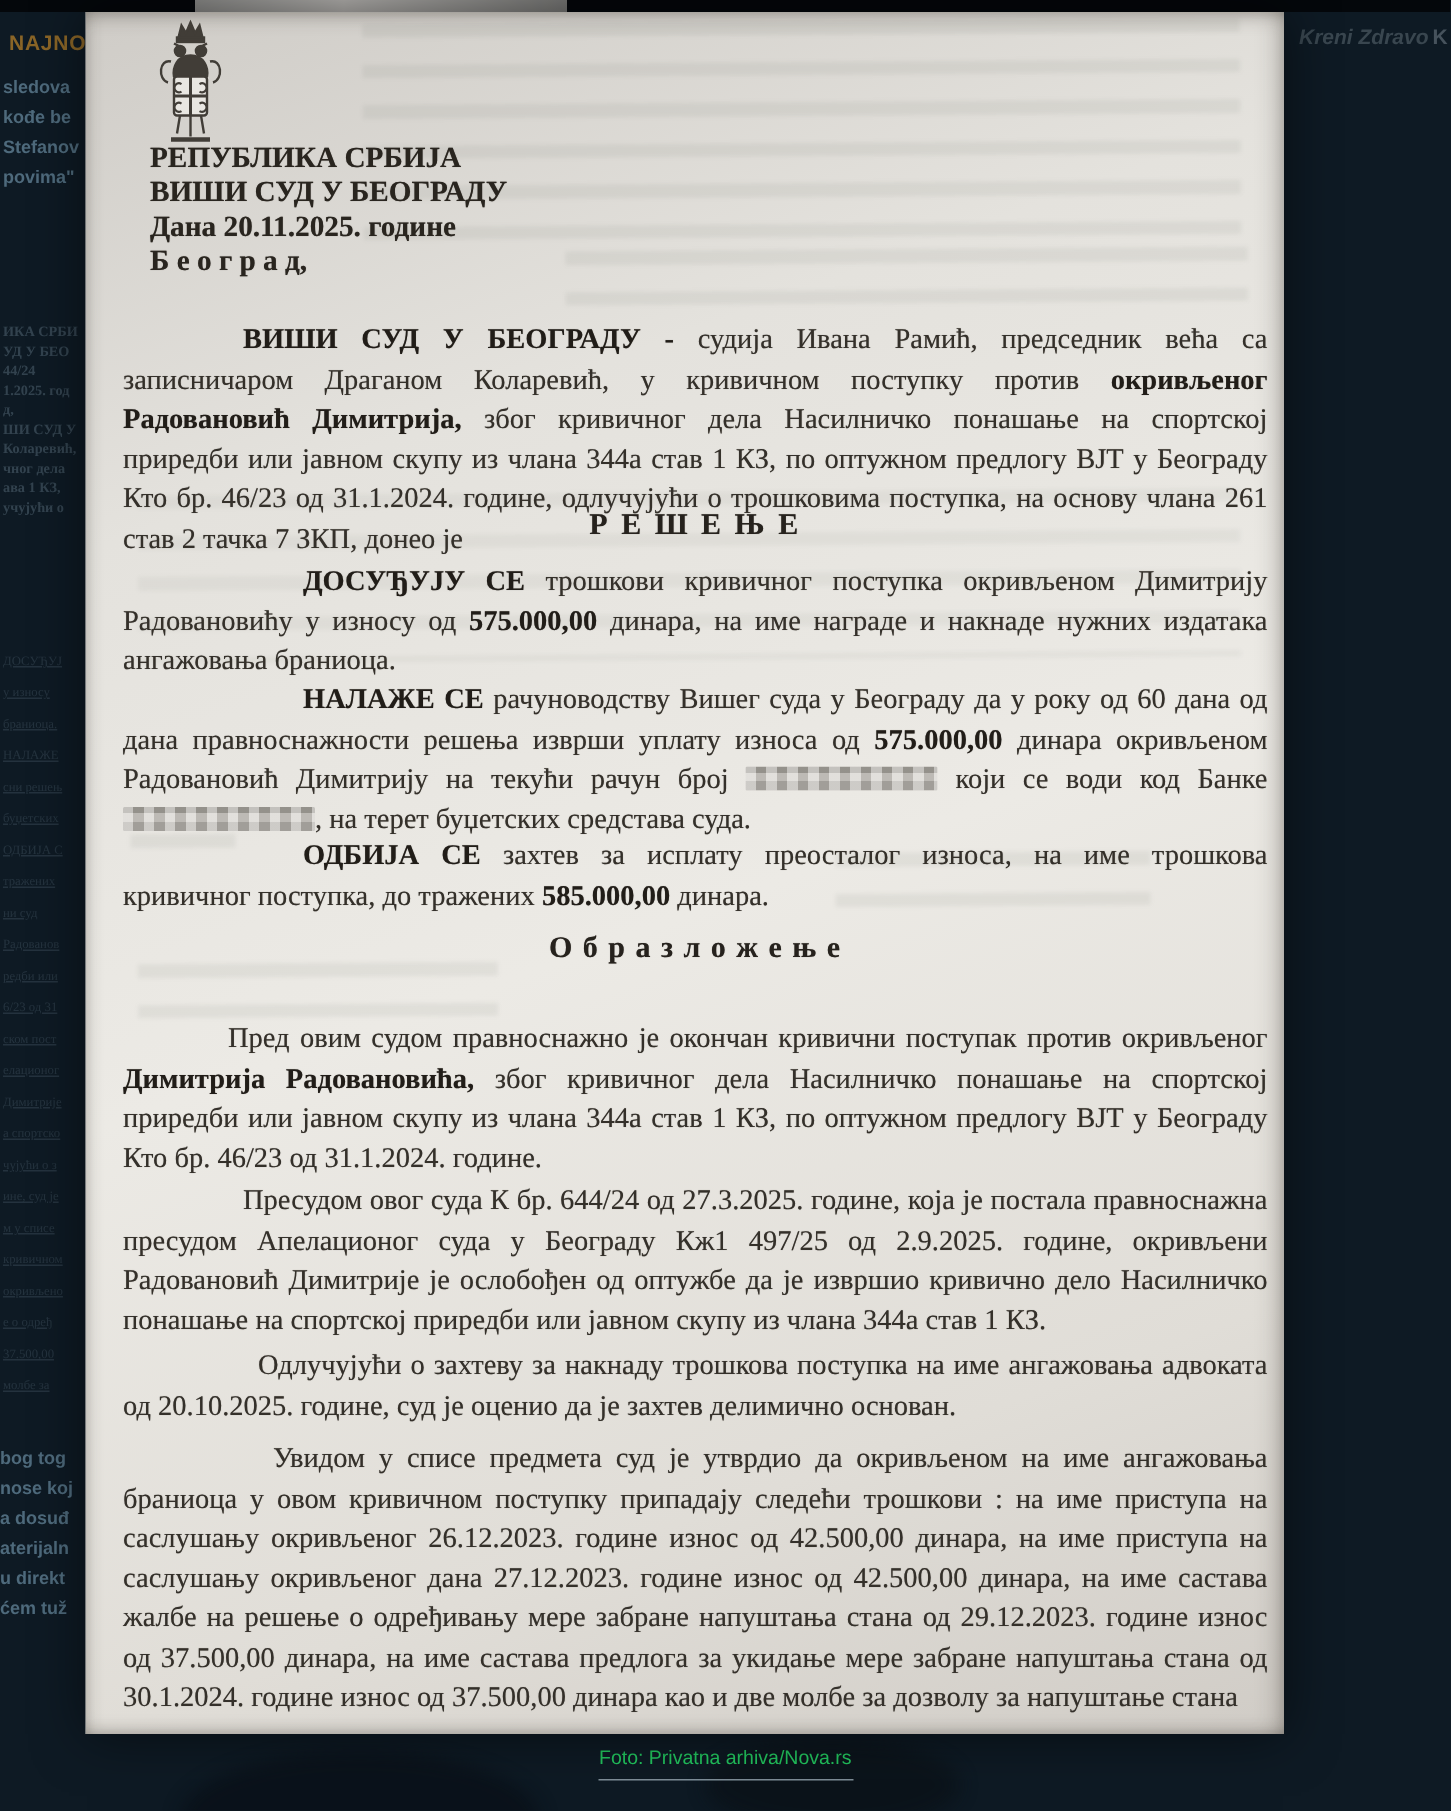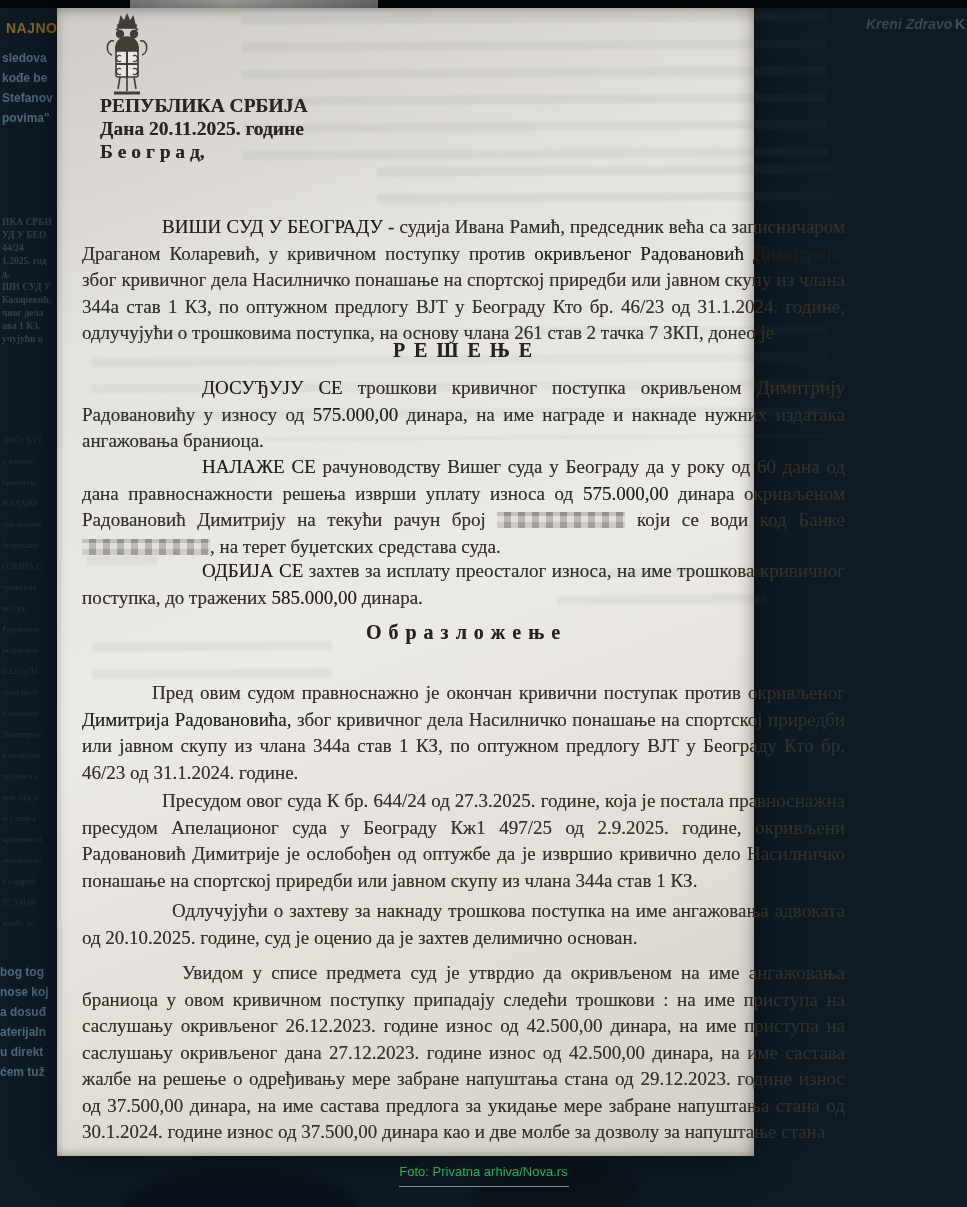--- a/index.html
+++ b/index.html
@@ -19,43 +19,43 @@
   .left-article div{height:20px;}
   .bottom-article{left:0px;top:962px;width:56px;}
   .bottom-article div{height:20px;}
   .kreni{position:absolute;left:866px;top:16px;color:#39464f;font-size:14px;font-weight:bold;font-style:italic;}
   .k-letter{position:absolute;left:955px;top:16px;color:#46525c;font-size:14px;font-weight:bold;}
   .left-doc-a{position:absolute;left:2px;top:216px;width:54px;color:#7f98a8;opacity:.32;
     font-family:"Liberation Serif",serif;font-weight:bold;font-size:9.5px;line-height:13px;
     white-space:nowrap;overflow:hidden;}
   .left-doc-b{position:absolute;left:2px;top:430px;width:54px;color:#72899a;opacity:.22;
     font-family:"Liberation Serif",serif;font-size:8.5px;line-height:21px;
-    white-space:nowrap;overflow:hidden;}
+    white-space:nowrap;overflow:hidden;text-decoration:underline;}
   .blob{position:absolute;border-radius:50%;filter:blur(6px);}
   .blob1{left:120px;top:1168px;width:240px;height:90px;background:#0a1119;opacity:.8;}
   .blob2{left:470px;top:1160px;width:170px;height:60px;background:#0b1218;opacity:.7;}
   
   .caption-wrap{position:absolute;left:0;top:1164px;width:967px;text-align:center;}
   .caption{color:#22c55e;font-size:13px;}
   .caption-rule{width:170px;height:1px;background:#93a3ae;opacity:.85;margin:7px auto 0 auto;}
   
-  .photo{position:absolute;left:57px;top:8px;width:697px;height:1148px;
+  .photo{position:absolute;left:57px;top:8px;width:799px;height:1148px;
     background:linear-gradient(160deg,#cfccc7 0%,#e4e2dd 25%,#eceae5 52%,#e0ddd7 80%,#d0ccc6 100%);
     box-shadow:0 0 34px rgba(0,0,0,.55),
       inset -10px 0 16px -8px rgba(60,55,48,.4),
       inset 8px 0 12px -8px rgba(60,55,48,.3),
       inset 0 10px 14px -10px rgba(60,55,48,.45),
       inset 0 -8px 12px -8px rgba(60,55,48,.35);
   }
   .doc-text,.doc-h{position:absolute;font-family:"Liberation Serif",serif;color:#34302a;
     text-shadow:0 0 .5px rgba(46,40,34,.55);}
   .doc-text{left:25px;width:763px;font-size:19px;line-height:26.5px;text-align:justify;}
   .doc-h{left:25px;width:763px;text-align:center;font-weight:bold;font-size:20px;
     letter-spacing:2px;color:#26221d;}
-  .b{font-weight:normal;color:#211d18;}
+  .b{font-weight:bold;color:#211d18;}
   .hdr{position:absolute;left:43px;top:86px;font-family:"Liberation Serif",serif;
     font-weight:bold;font-size:19.5px;line-height:23px;color:#29251f;white-space:nowrap;
     text-shadow:0 0 .5px rgba(40,34,28,.6);}
   .arms{position:absolute;left:43px;top:5px;}
   .redact{display:inline-block;width:128px;height:16px;vertical-align:-2px;border-radius:1px;
     background-image:
       repeating-linear-gradient(90deg,rgba(255,255,255,.35) 0 7px,rgba(0,0,0,.10) 7px 14px),
       repeating-linear-gradient(0deg,#b3b0aa 0 6px,#d2cfc9 6px 12px,#a5a29b 12px 18px);}
   
   .bleed{position:absolute;filter:blur(1.3px);opacity:.55;transform:rotate(-.4deg);
@@ -160,20 +160,21 @@
       <rect x="16" y="38" width="22" height="26" rx="2" fill="#e9e7e2"></rect>
       <path d="M27 38 V64 M16 51 H38" stroke-width="2"></path>
       <path d="M21 43 a3 3 0 1 0 0 5 M33 43 a3 3 0 1 1 0 5 M21 56 a3 3 0 1 0 0 5 M33 56 a3 3 0 1 1 0 5" stroke-width="1.4"></path>
       <path d="M20 64 L18 76 M27 64 L27 78 M34 64 L36 76"></path>
       <path d="M14 80 H40" stroke-width="3"></path>
     </g>
   </svg>
 
   <div class="hdr">
     <div>РЕПУБЛИКА СРБИЈА</div>
+    <div>ВИШИ СУД У БЕОГРАДУ</div>
     <div>Дана 20.11.2025. године</div>
     <div>Б е о г р а д,</div>
   </div>
 
   <div class="doc-text" style="top:206px;text-indent:80px"><span class="b">ВИШИ СУД У БЕОГРАДУ - </span><span>судија Ивана Рамић, председник већа са записничаром Драганом Коларевић, у кривичном поступку против </span><span class="b">окривљеног Радовановић Димитрија,</span><span> због  кривичног дела Насилничко понашање на спортској приредби или јавном скупу из члана 344а став 1 КЗ, по оптужном предлогу ВЈТ у Београду Кто бр. 46/23 од 31.1.2024. године, одлучујући о трошковима поступка, на основу члана 261 став 2 тачка 7 ЗКП, донео је</span></div>
 
   <div class="doc-h" style="top:331px">Р Е Ш Е Њ Е</div>
 
   <div class="doc-text" style="top:367px;text-indent:120px"><span class="b">ДОСУЂУЈУ  СЕ</span><span>  трошкови  кривичног  поступка  окривљеном  Димитрију Радовановићу у износу од </span><span class="b">575.000,00</span><span> динара,  на име награде и накнаде нужних издатака ангажовања браниоца.</span></div>
 

